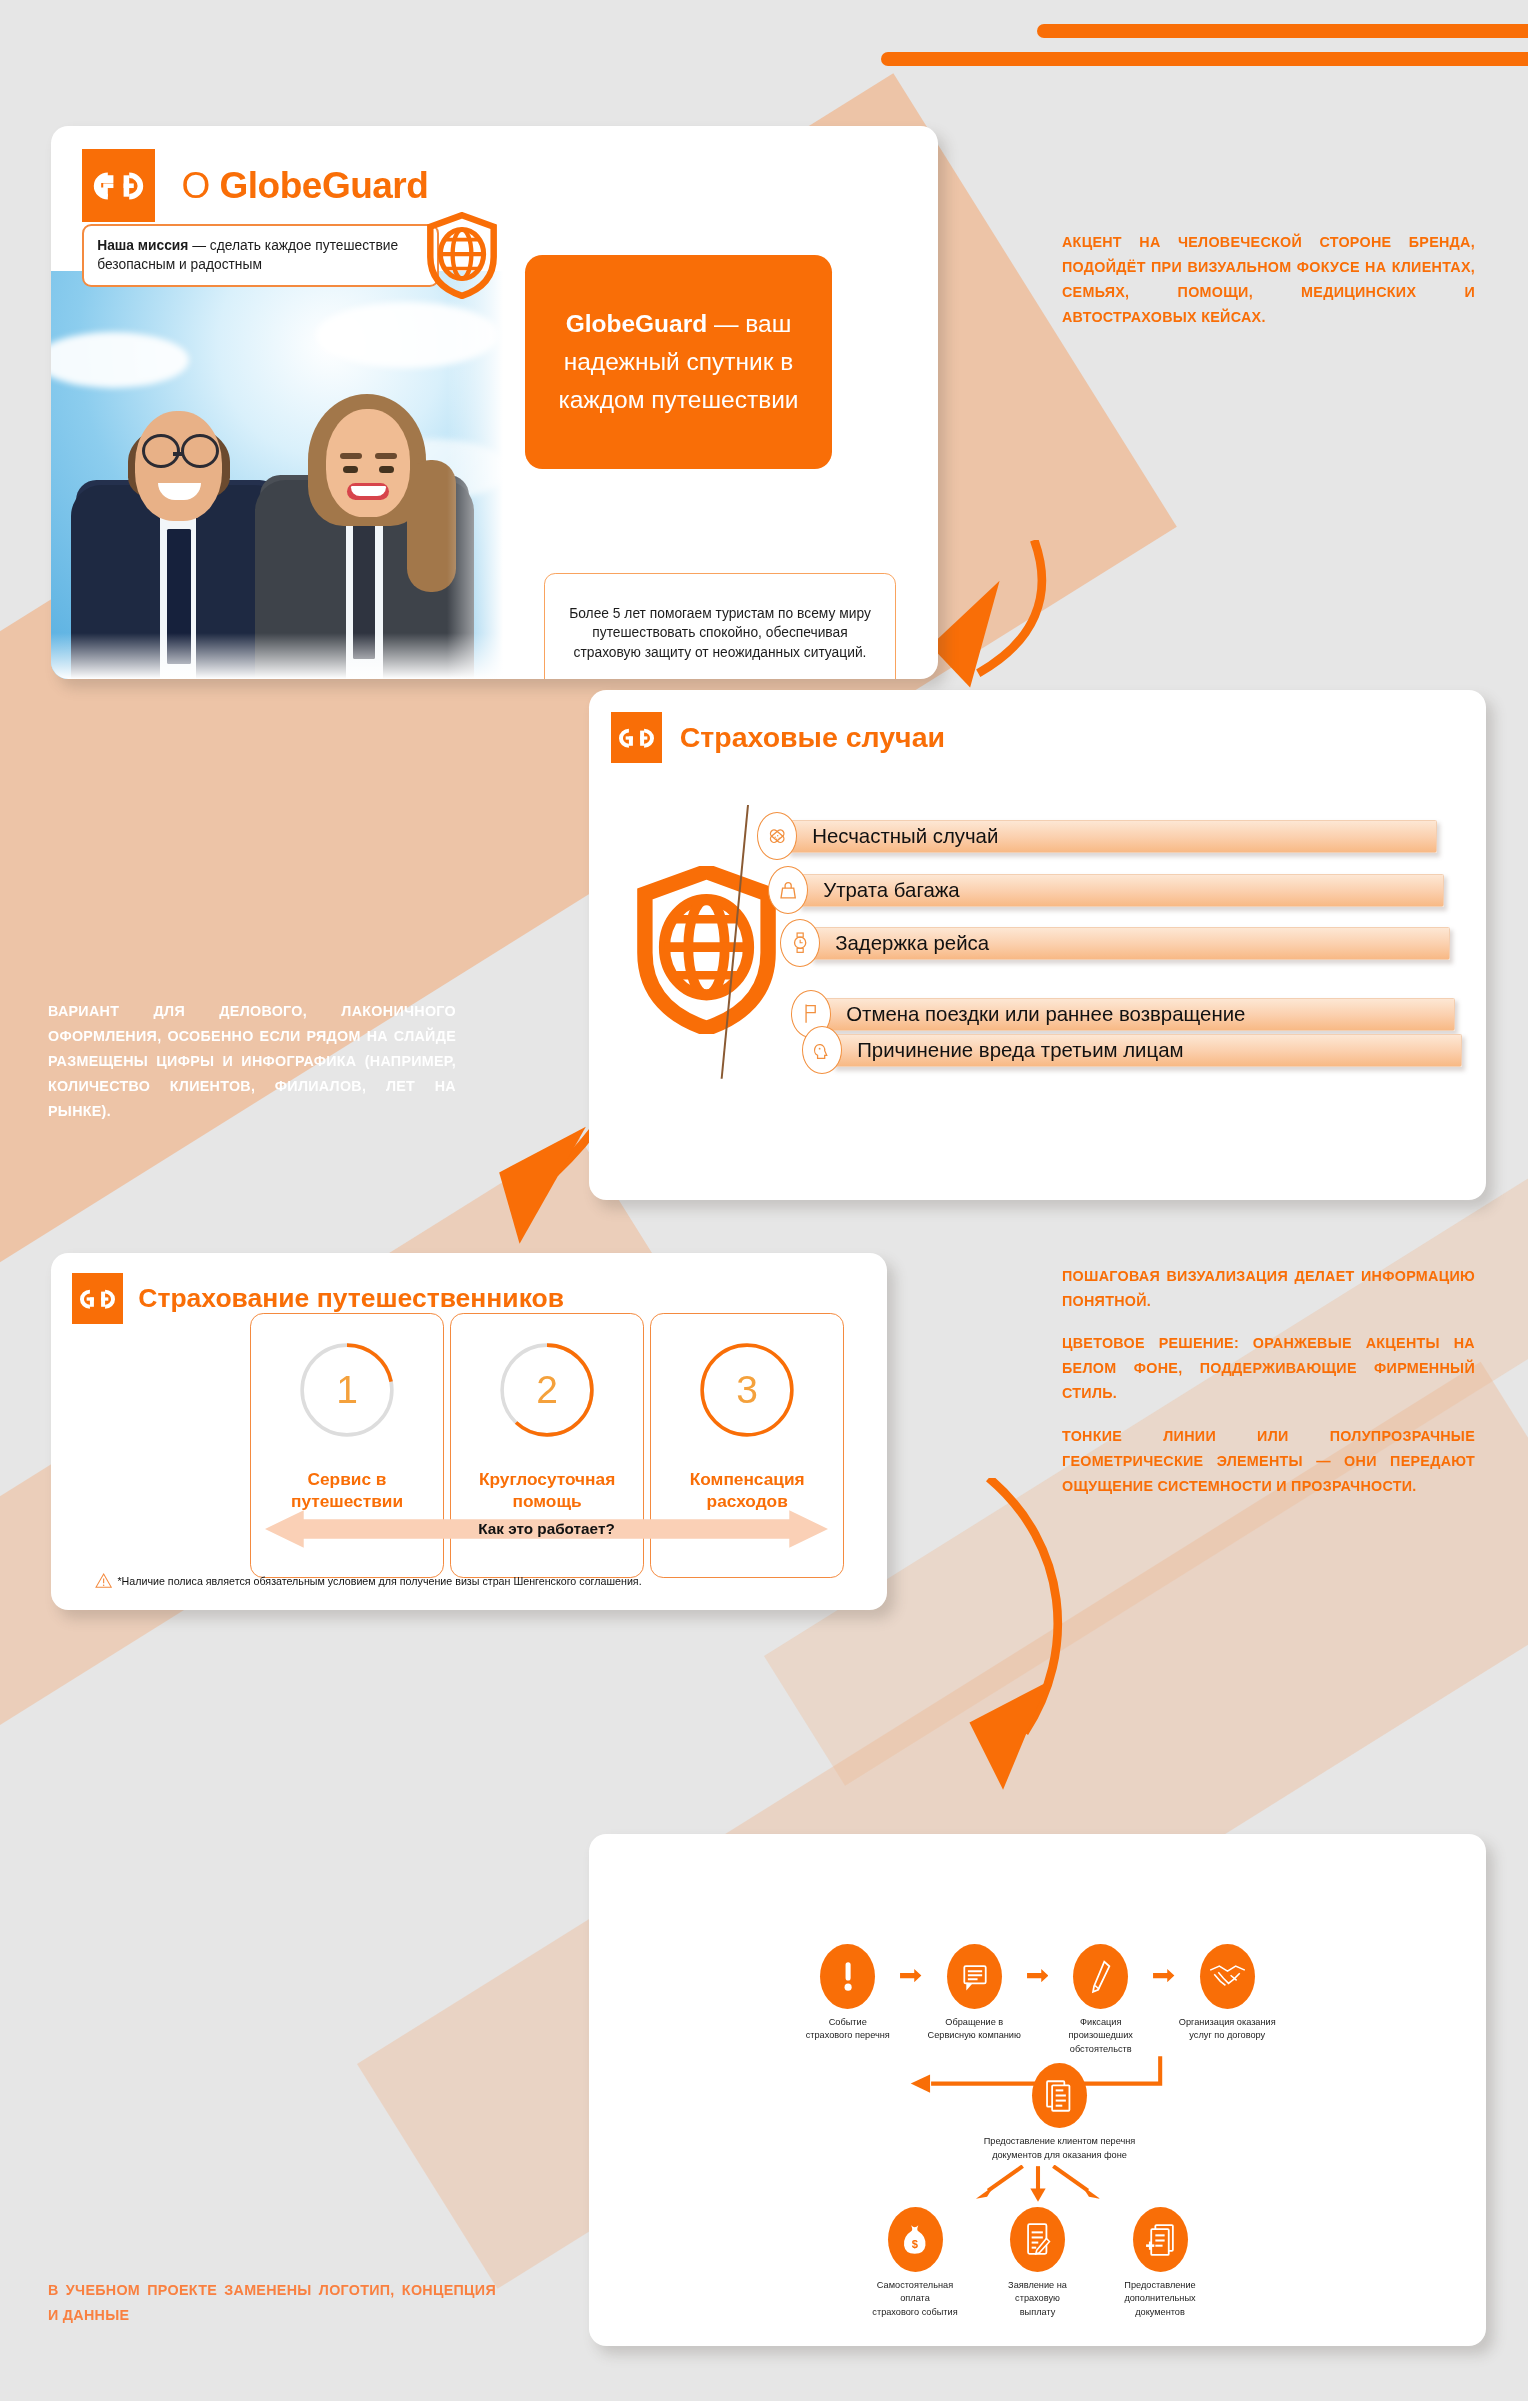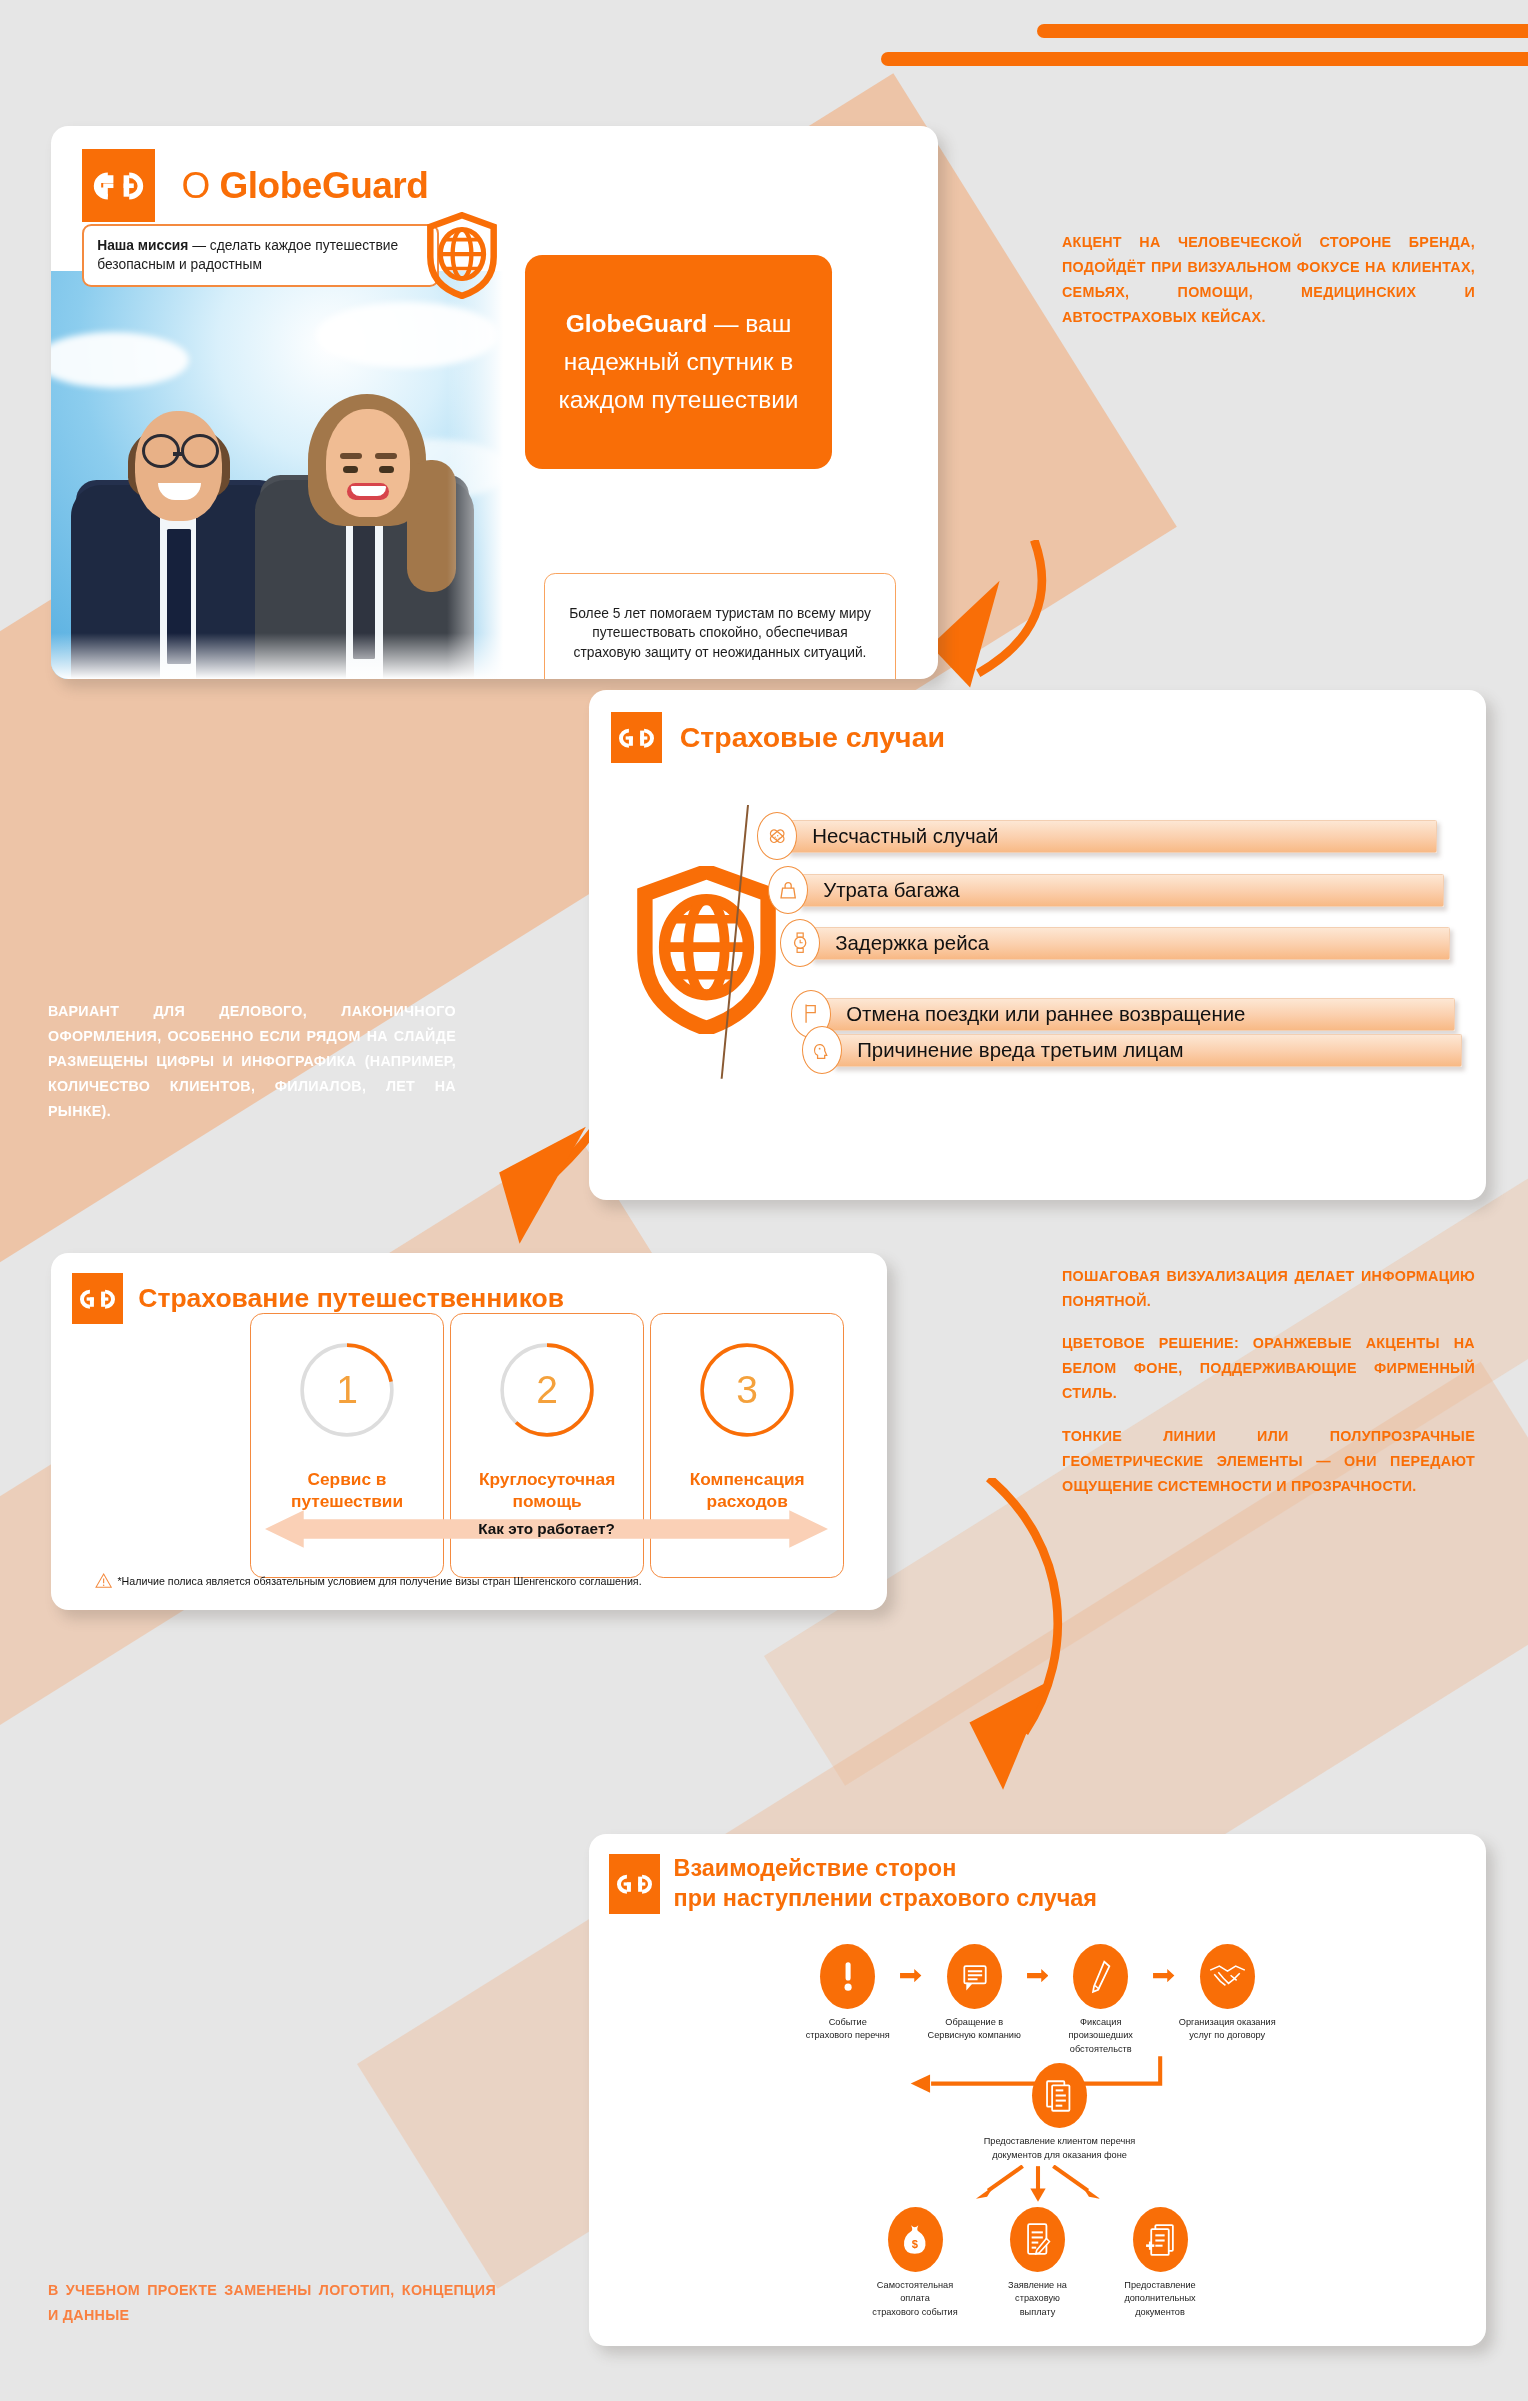--- a/index.html
+++ b/index.html
@@ -393,36 +393,20 @@
     <div class="ftext">*Наличие полиса является обязательным условием для получение визы стран Шенгенского соглашения.</div>
   </div>
 </div>
 
 <svg class="flow-arrow" style="left:958px;top:1478px;width:194px;height:326px;" viewBox="0 0 380 640" width="194" height="326">
   <path d="M60 0 C215 130 235 340 130 500" fill="none" stroke="#F96E07" stroke-width="17"></path>
   <polygon points="176 400, 88 612, 22 480" fill="#F96E07"></polygon>
 </svg>
 
 <div class="card" id="card4">
-  <div class="hdr" style="position:absolute;left:20.4px;top:20.4px;">
-    <div class="logo-mark">
-      <svg width="39" height="22.4" viewBox="0 0 108 62">
-        <path d="M33 10 A22 21 0 1 0 33 52" fill="none" stroke="#fff" stroke-width="11"></path>
-        <rect x="24" y="26" width="20" height="9" fill="#fff"></rect>
-        <rect x="33" y="26" width="11" height="26" fill="#fff"></rect>
-        <path d="M75 10 A22 21 0 1 1 75 52" fill="none" stroke="#fff" stroke-width="11"></path>
-        <rect x="64" y="26" width="20" height="9" fill="#fff"></rect>
-        <rect x="64" y="10" width="11" height="42" fill="#fff"></rect>
-      </svg>
-    </div>
-    <div class="c-title">
-      <div>Взаимодействие сторон</div>
-      <div>при наступлении страхового случая</div>
-    </div>
-  </div>
 
   <div class="flow">
 
     <div class="frow">
       <div class="fnode">
         <div class="fcirc">
           <svg width="12.2" height="33" viewBox="0 0 24 64">
               <rect x="7" y="4" width="10" height="36" rx="5" fill="#fff"></rect>
               <circle cx="12" cy="53" r="7" fill="#fff"></circle>
             </svg>

